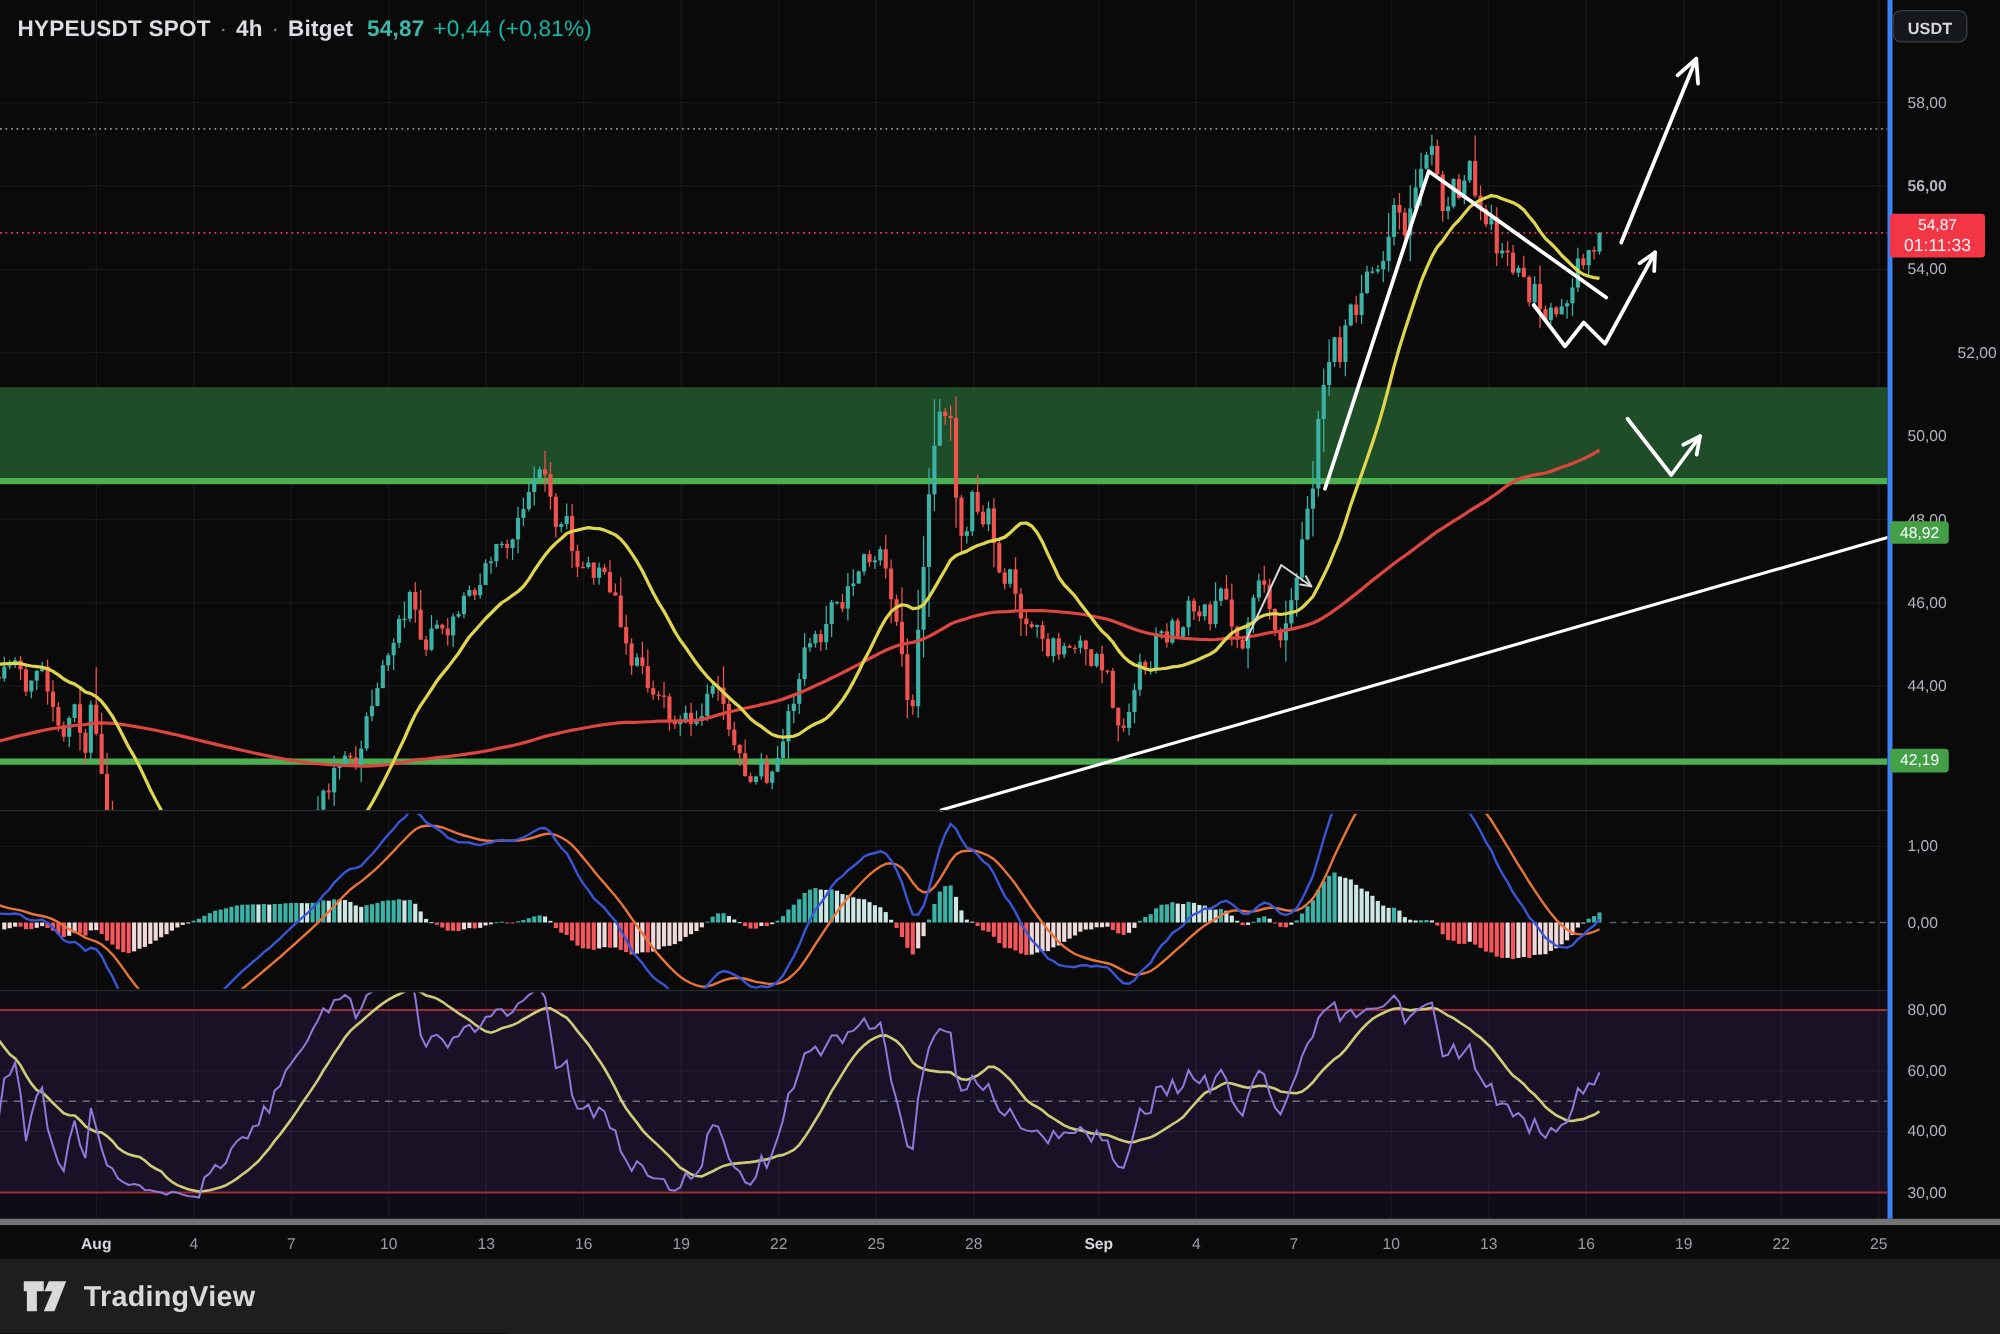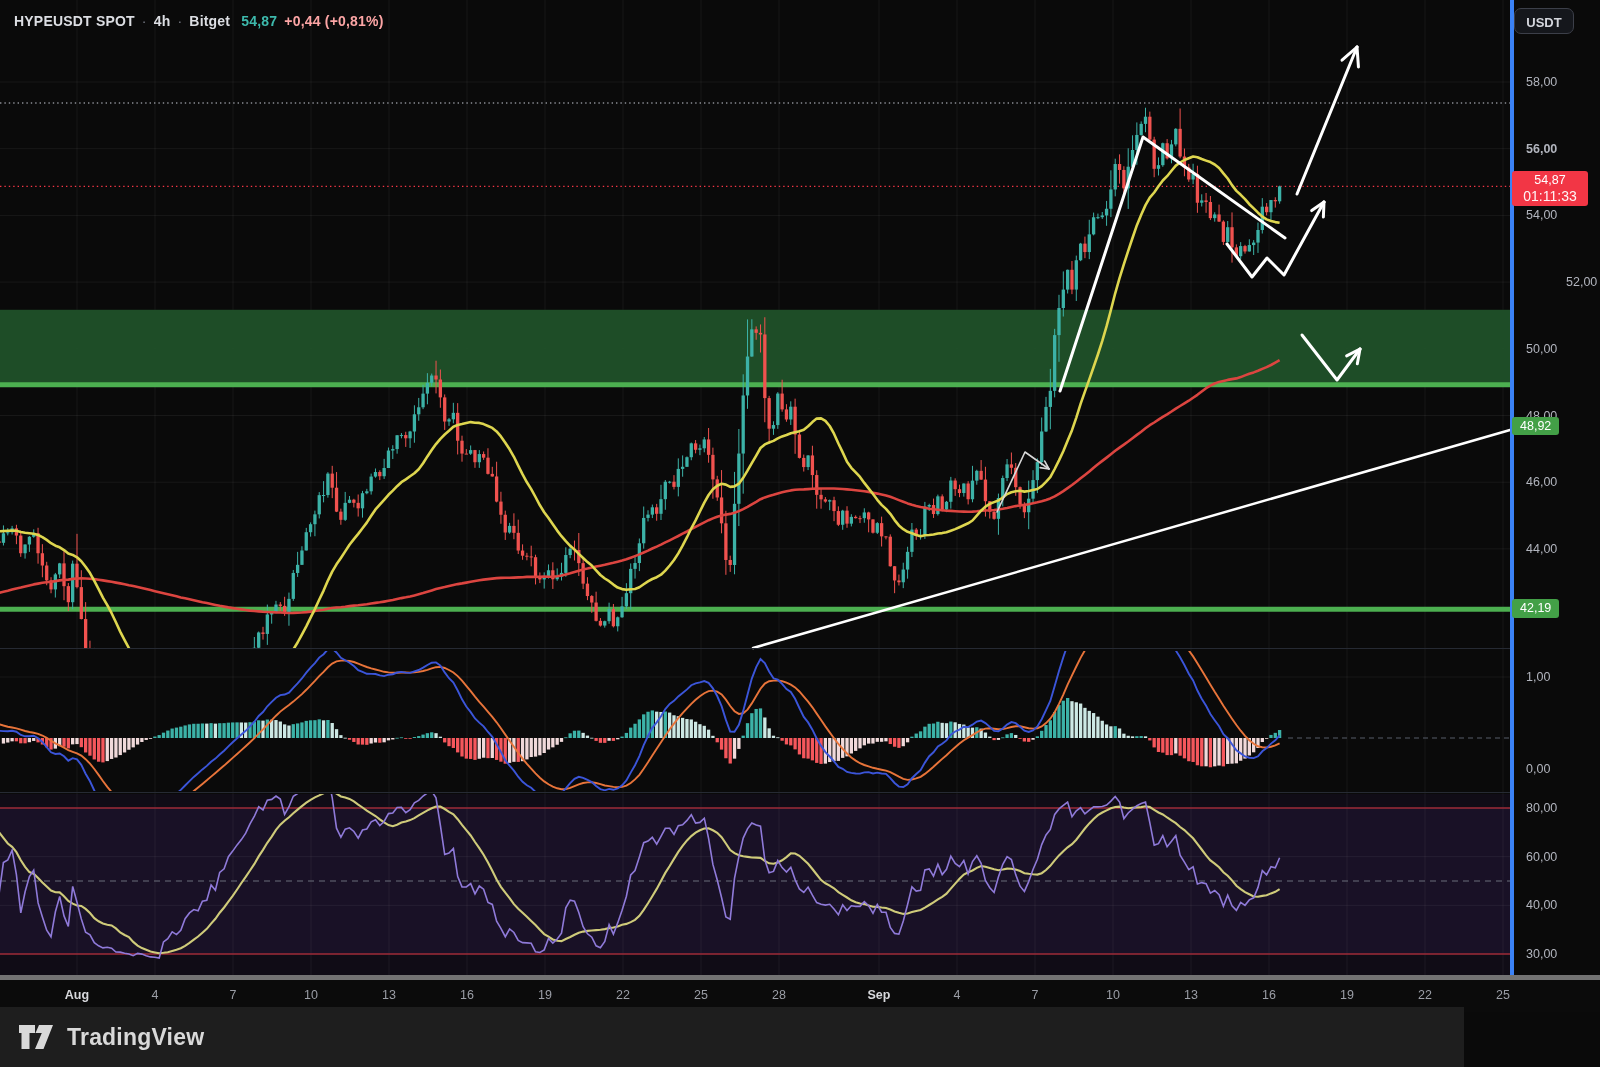--- a/index.html
+++ b/index.html
@@ -1,44 +1,44 @@
 <!DOCTYPE html>
 <html><head>
 <meta charset="utf-8">
 <style>
   html,body{margin:0;padding:0;background:#000;}
   #app{position:relative;width:1600px;height:1067px;background:#0a0a0a;overflow:hidden;
        font-family:"Liberation Sans","DejaVu Sans",sans-serif;-webkit-font-smoothing:antialiased;}
   #chart-svg{position:absolute;left:0;top:0;}
   
-  #legend{position:absolute;left:14px;top:13px;font-size:14px;letter-spacing:.2px;z-index:5;display:flex;gap:7px;align-items:baseline;}
+  #legend{position:absolute;left:14px;top:13px;font-size:18px;letter-spacing:.2px;z-index:5;display:flex;gap:7px;align-items:baseline;}
   #legend .sym{color:#dcdee3;font-weight:600;}
   #legend .dot{color:#787b86;}
   #legend .itv,#legend .exch{color:#dcdee3;font-weight:600;}
   #legend .px{color:#3db9ac;font-weight:600;margin-left:4px;}
-  #legend .chg{color:#fca5a5;font-weight:700;text-align:center;}
+  #legend .chg{color:#14b8a6;font-weight:400;text-align:center;}
   
   #usdt-btn{position:absolute;left:1514px;top:8px;width:60px;height:26px;line-height:26px;text-align:center;
      background:#15171c;border:1px solid #3c3f49;border-radius:7px;color:#d4d6dd;font-size:13px;font-weight:700;z-index:6;cursor:pointer;}
   
   #axis-right{position:absolute;left:1510px;top:0;width:90px;height:1007px;background:#0a0a0a;border-left:4px solid #3b82f6;z-index:4;cursor:ns-resize;}
   .plabel{position:absolute;left:12px;transform:translateY(-50%);color:#b2b5be;font-size:12.5px;white-space:nowrap;}
   
   .badge{position:absolute;z-index:5;border-radius:3px;color:#fff;font-size:12.5px;line-height:1.15;}
   #badge-current{left:1512px;top:172px;width:76px;padding:2px 0;background:#f23645;text-align:center;font-weight:500;}
   #badge-current .cd{font-size:14px;opacity:.95;}
   .badge-green{background:#43a047;padding:2px 8px;font-weight:500;}
   #badge-r1{left:1512px;top:376px;margin-top:42px;}
   #badge-s1{left:1512px;top:600px;}
   
   #axis-time{position:absolute;left:0;top:975px;width:1600px;height:32px;background:#0b0b0b;border-top:5px solid #737373;z-index:4;cursor:ew-resize;}
   .tlabel{position:absolute;top:8px;transform:translateX(-50%);color:#9b9ea6;font-size:12.5px;}
   .tlabel.major{color:#d7d8dc;font-weight:700;}
   
-  #brand-strip{position:absolute;left:0;top:1007px;width:1464px;height:60px;background:#1e1e1e;z-index:4;display:flex;align-items:center;padding-left:18px;box-sizing:border-box;}
+  #brand-strip{position:absolute;left:0;top:1007px;width:1600px;height:60px;background:#1e1e1e;z-index:4;display:flex;align-items:center;padding-left:18px;box-sizing:border-box;}
   #tv-logo{display:flex;align-items:center;gap:9px;cursor:pointer;}
   #tv-logo .word{color:#d9d9d9;font-size:23px;font-weight:700;letter-spacing:.2px;}
 </style>
 </head>
 <body>
 
 <div id="app">
 
   <svg id="chart-svg" width="1600" height="1067">
       <defs>
@@ -1040,21 +1040,21 @@
   <div id="axis-right">
       <div class="plabel" style="top: 82px;">58,00</div>
       <div class="plabel" style="top: 148.7px; font-weight: bold;">56,00</div>
       <div class="plabel" style="top: 215.4px;">54,00</div>
       <div class="plabel" style="top: 282.1px; margin-left: 40px;">52,00</div>
       <div class="plabel" style="top: 348.8px;">50,00</div>
       <div class="plabel" style="top: 415.5px;">48,00</div>
       <div class="plabel" style="top: 482.2px;">46,00</div>
       <div class="plabel" style="top: 548.9px;">44,00</div>
       <div class="plabel" style="top: 677px;">1,00</div>
-      <div class="plabel" style="top: 738px; margin-top: 31px;">0,00</div>
+      <div class="plabel" style="top: 738px;">0,00</div>
       <div class="plabel" style="top: 808px;">80,00</div>
       <div class="plabel" style="top: 856.667px;">60,00</div>
       <div class="plabel" style="top: 905.333px;">40,00</div>
       <div class="plabel" style="top: 954px;">30,00</div>
     </div>
 
   <div id="badge-current" class="badge" style="top: 171.386px;">
     <div>54,87</div>
     <div class="cd">01:11:33</div>
   </div>

